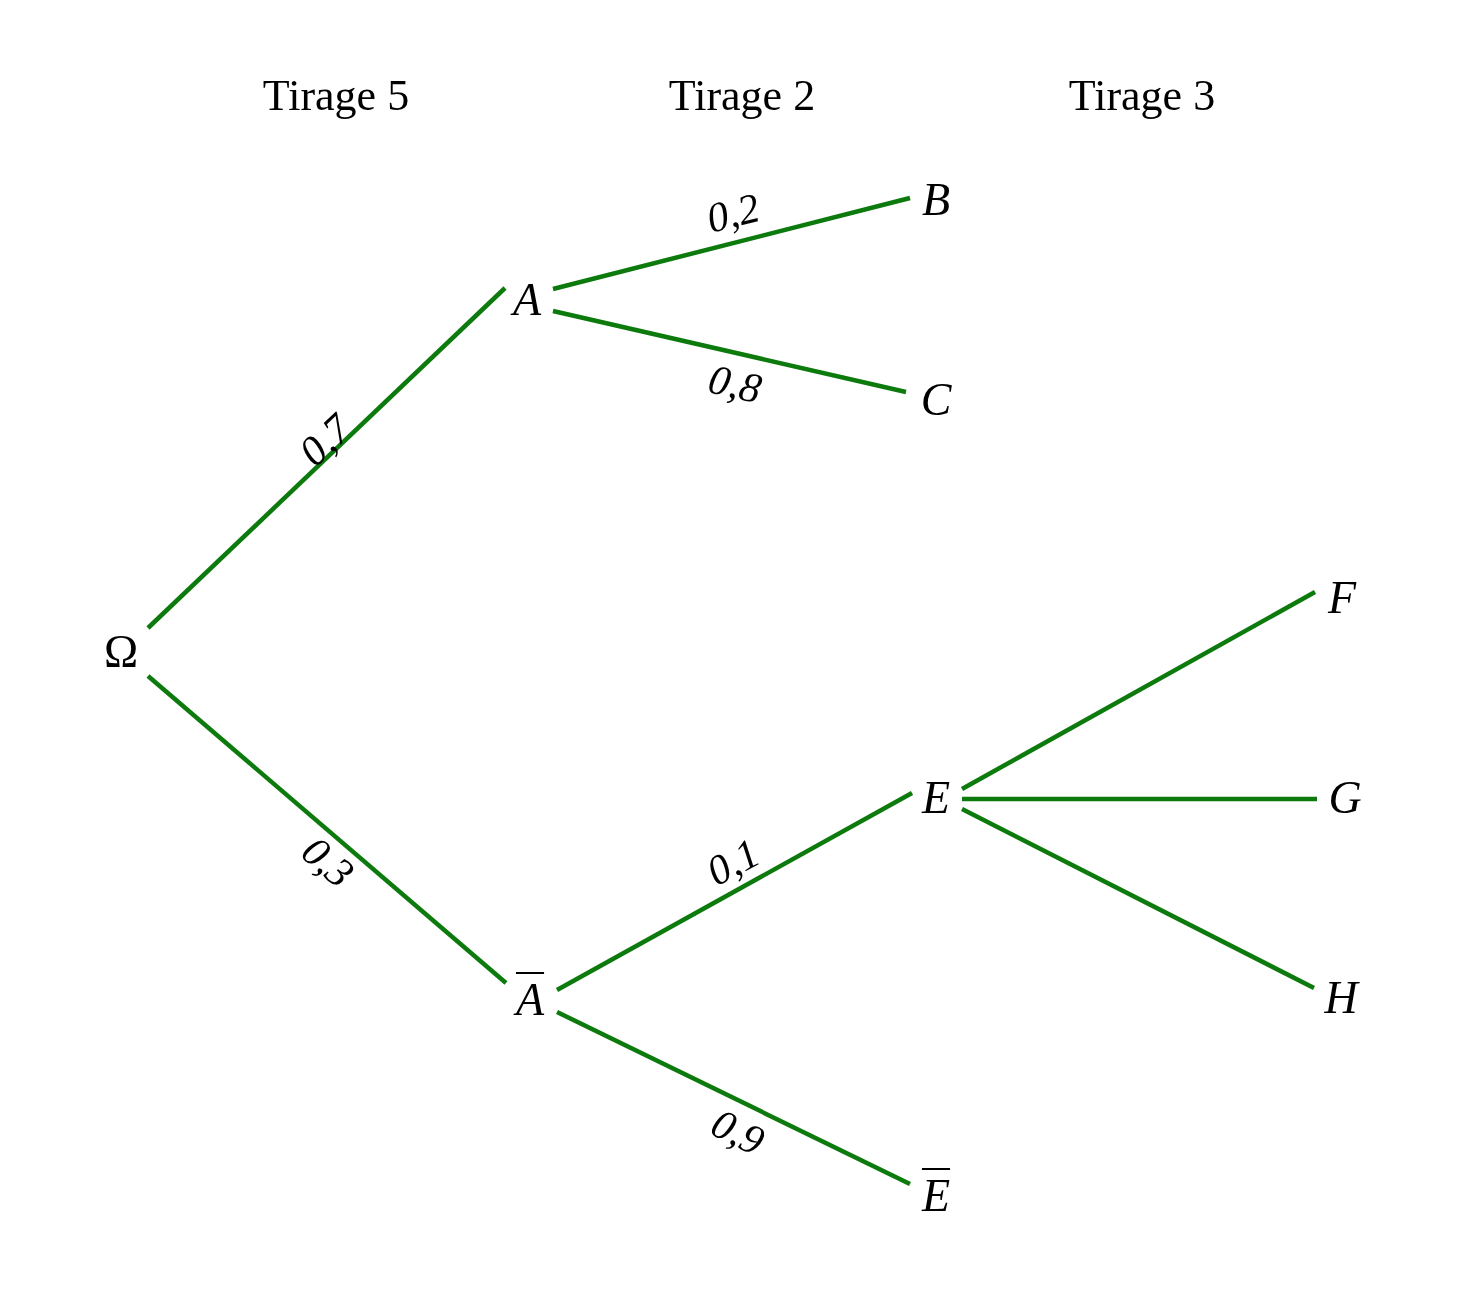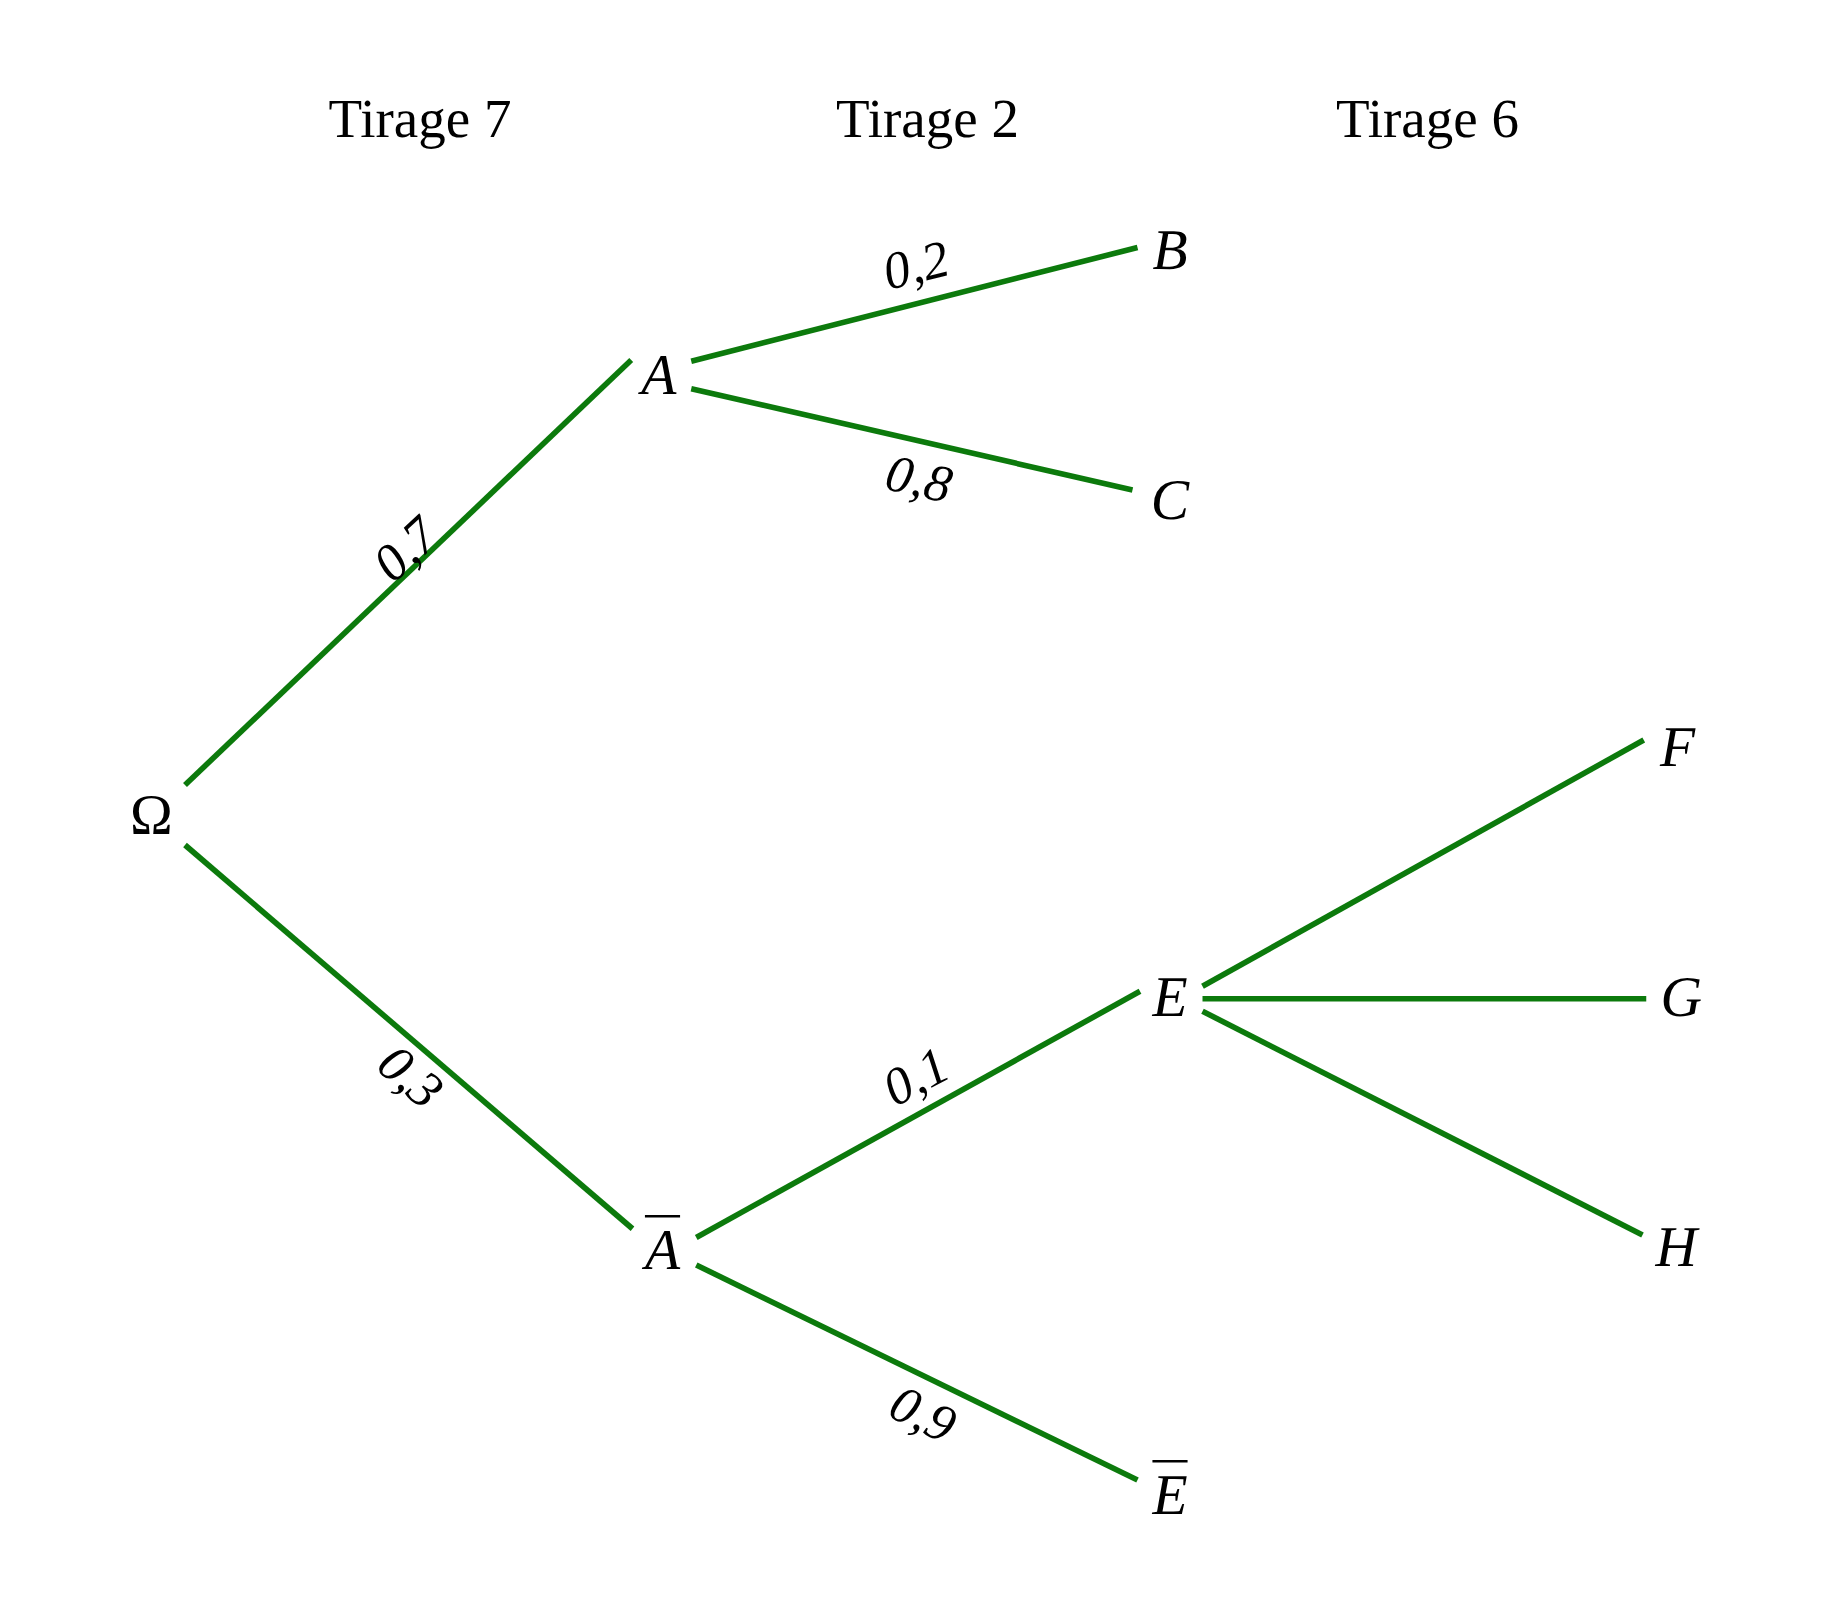--- a/index.html
+++ b/index.html
@@ -68,23 +68,23 @@
         <line x1="553" y1="311" x2="906" y2="392" stroke="#0c7a0c" stroke-width="4.5" stroke-linecap="butt"></line>
         <line x1="557" y1="990" x2="912" y2="793" stroke="#0c7a0c" stroke-width="4.5" stroke-linecap="butt"></line>
         <line x1="557" y1="1012" x2="910" y2="1184" stroke="#0c7a0c" stroke-width="4.5" stroke-linecap="butt"></line>
         <line x1="962" y1="789" x2="1315" y2="592" stroke="#0c7a0c" stroke-width="4.5" stroke-linecap="butt"></line>
         <line x1="962" y1="799" x2="1317" y2="799" stroke="#0c7a0c" stroke-width="4.5" stroke-linecap="butt"></line>
         <line x1="962" y1="809" x2="1314" y2="988" stroke="#0c7a0c" stroke-width="4.5" stroke-linecap="butt"></line>
       </g>
   </svg>
 
   <div id="headers-layer">
-      <div class="stage-header" style="left: 336px; top: 95px;">Tirage 7</div>
+      <div class="stage-header" style="left: 336px; top: 95px;">Tirage 5</div>
       <div class="stage-header" style="left: 742px; top: 95px;">Tirage 2</div>
-      <div class="stage-header" style="left: 1142px; top: 95px;">Tirage 6</div>
+      <div class="stage-header" style="left: 1142px; top: 95px;">Tirage 3</div>
     </div>
   <div id="nodes-layer">
       <div class="node-label" style="left: 121px; top: 652px; font-style: normal;">Ω</div>
       <div class="node-label" style="left: 527px; top: 300px; font-style: italic;">A</div>
       <div class="node-label overline" style="left: 530px; top: 1000px; font-style: italic;">A</div>
       <div class="node-label" style="left: 936px; top: 200px; font-style: italic;">B</div>
       <div class="node-label" style="left: 936px; top: 400px; font-style: italic;">C</div>
       <div class="node-label" style="left: 936px; top: 798px; font-style: italic;">E</div>
       <div class="node-label overline" style="left: 936px; top: 1196px; font-style: italic;">E</div>
       <div class="node-label" style="left: 1342px; top: 598px; font-style: italic;">F</div>

